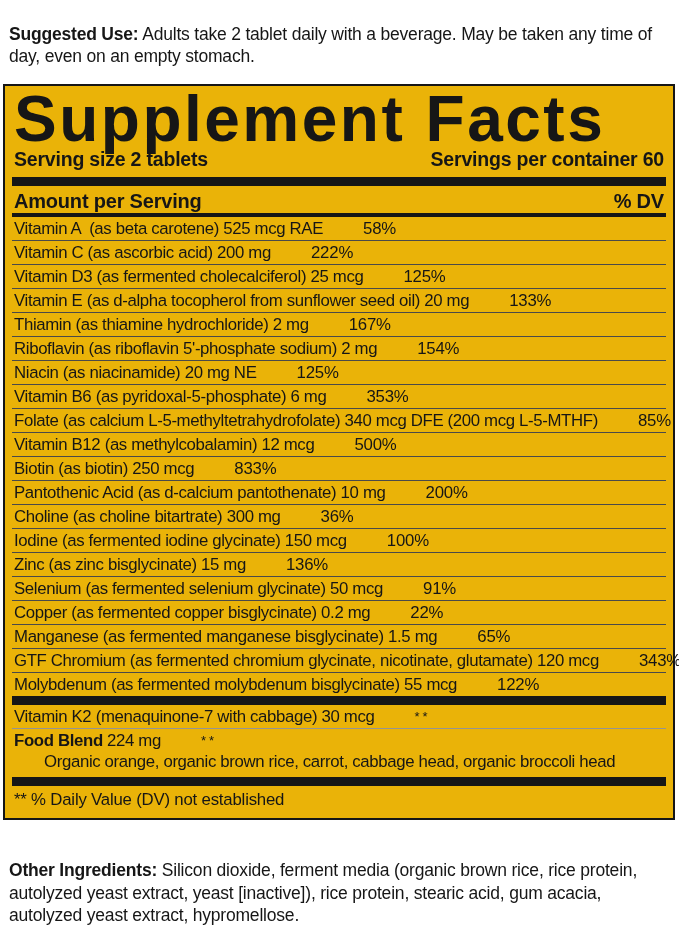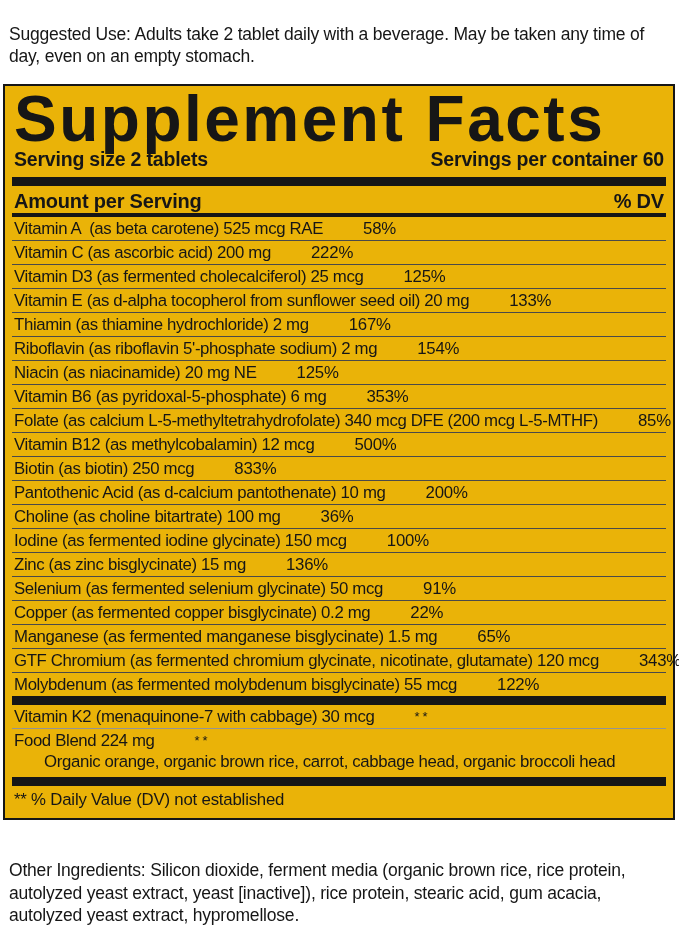--- a/index.html
+++ b/index.html
@@ -11,21 +11,21 @@
   html, body { margin: 0; padding: 0; }
   body {
     width: 679px;
     height: 927px;
     overflow: hidden;
     background: #ffffff;
     color: var(--ink);
     font-family: "Liberation Sans", sans-serif;
     -webkit-font-smoothing: antialiased;
   }
-  b { font-weight: normal; margin-top: 18px; }
+  b { font-weight: bold; margin-top: 18px; }
 
   .suggested {
     padding: 5px 10px 0 9px;
     font-size: 17.5px;
     line-height: 1.27;
     letter-spacing: -0.2px;
   }
 
   .facts-box {
     margin: 7px 4px 0 3px;
@@ -178,21 +178,21 @@
         </div>
         <div class="row">
           <span class="row-name">Biotin (as biotin) 250 mcg</span>
           <span class="row-dv">833%</span>
         </div>
         <div class="row">
           <span class="row-name">Pantothenic Acid (as d-calcium pantothenate) 10 mg</span>
           <span class="row-dv">200%</span>
         </div>
         <div class="row">
-          <span class="row-name">Choline (as choline bitartrate) 100 mg</span>
+          <span class="row-name">Choline (as choline bitartrate) 300 mg</span>
           <span class="row-dv">36%</span>
         </div>
         <div class="row">
           <span class="row-name">Iodine (as fermented iodine glycinate) 150 mcg</span>
           <span class="row-dv">100%</span>
         </div>
         <div class="row">
           <span class="row-name">Zinc (as zinc bisglycinate) 15 mg</span>
           <span class="row-dv">136%</span>
         </div>

